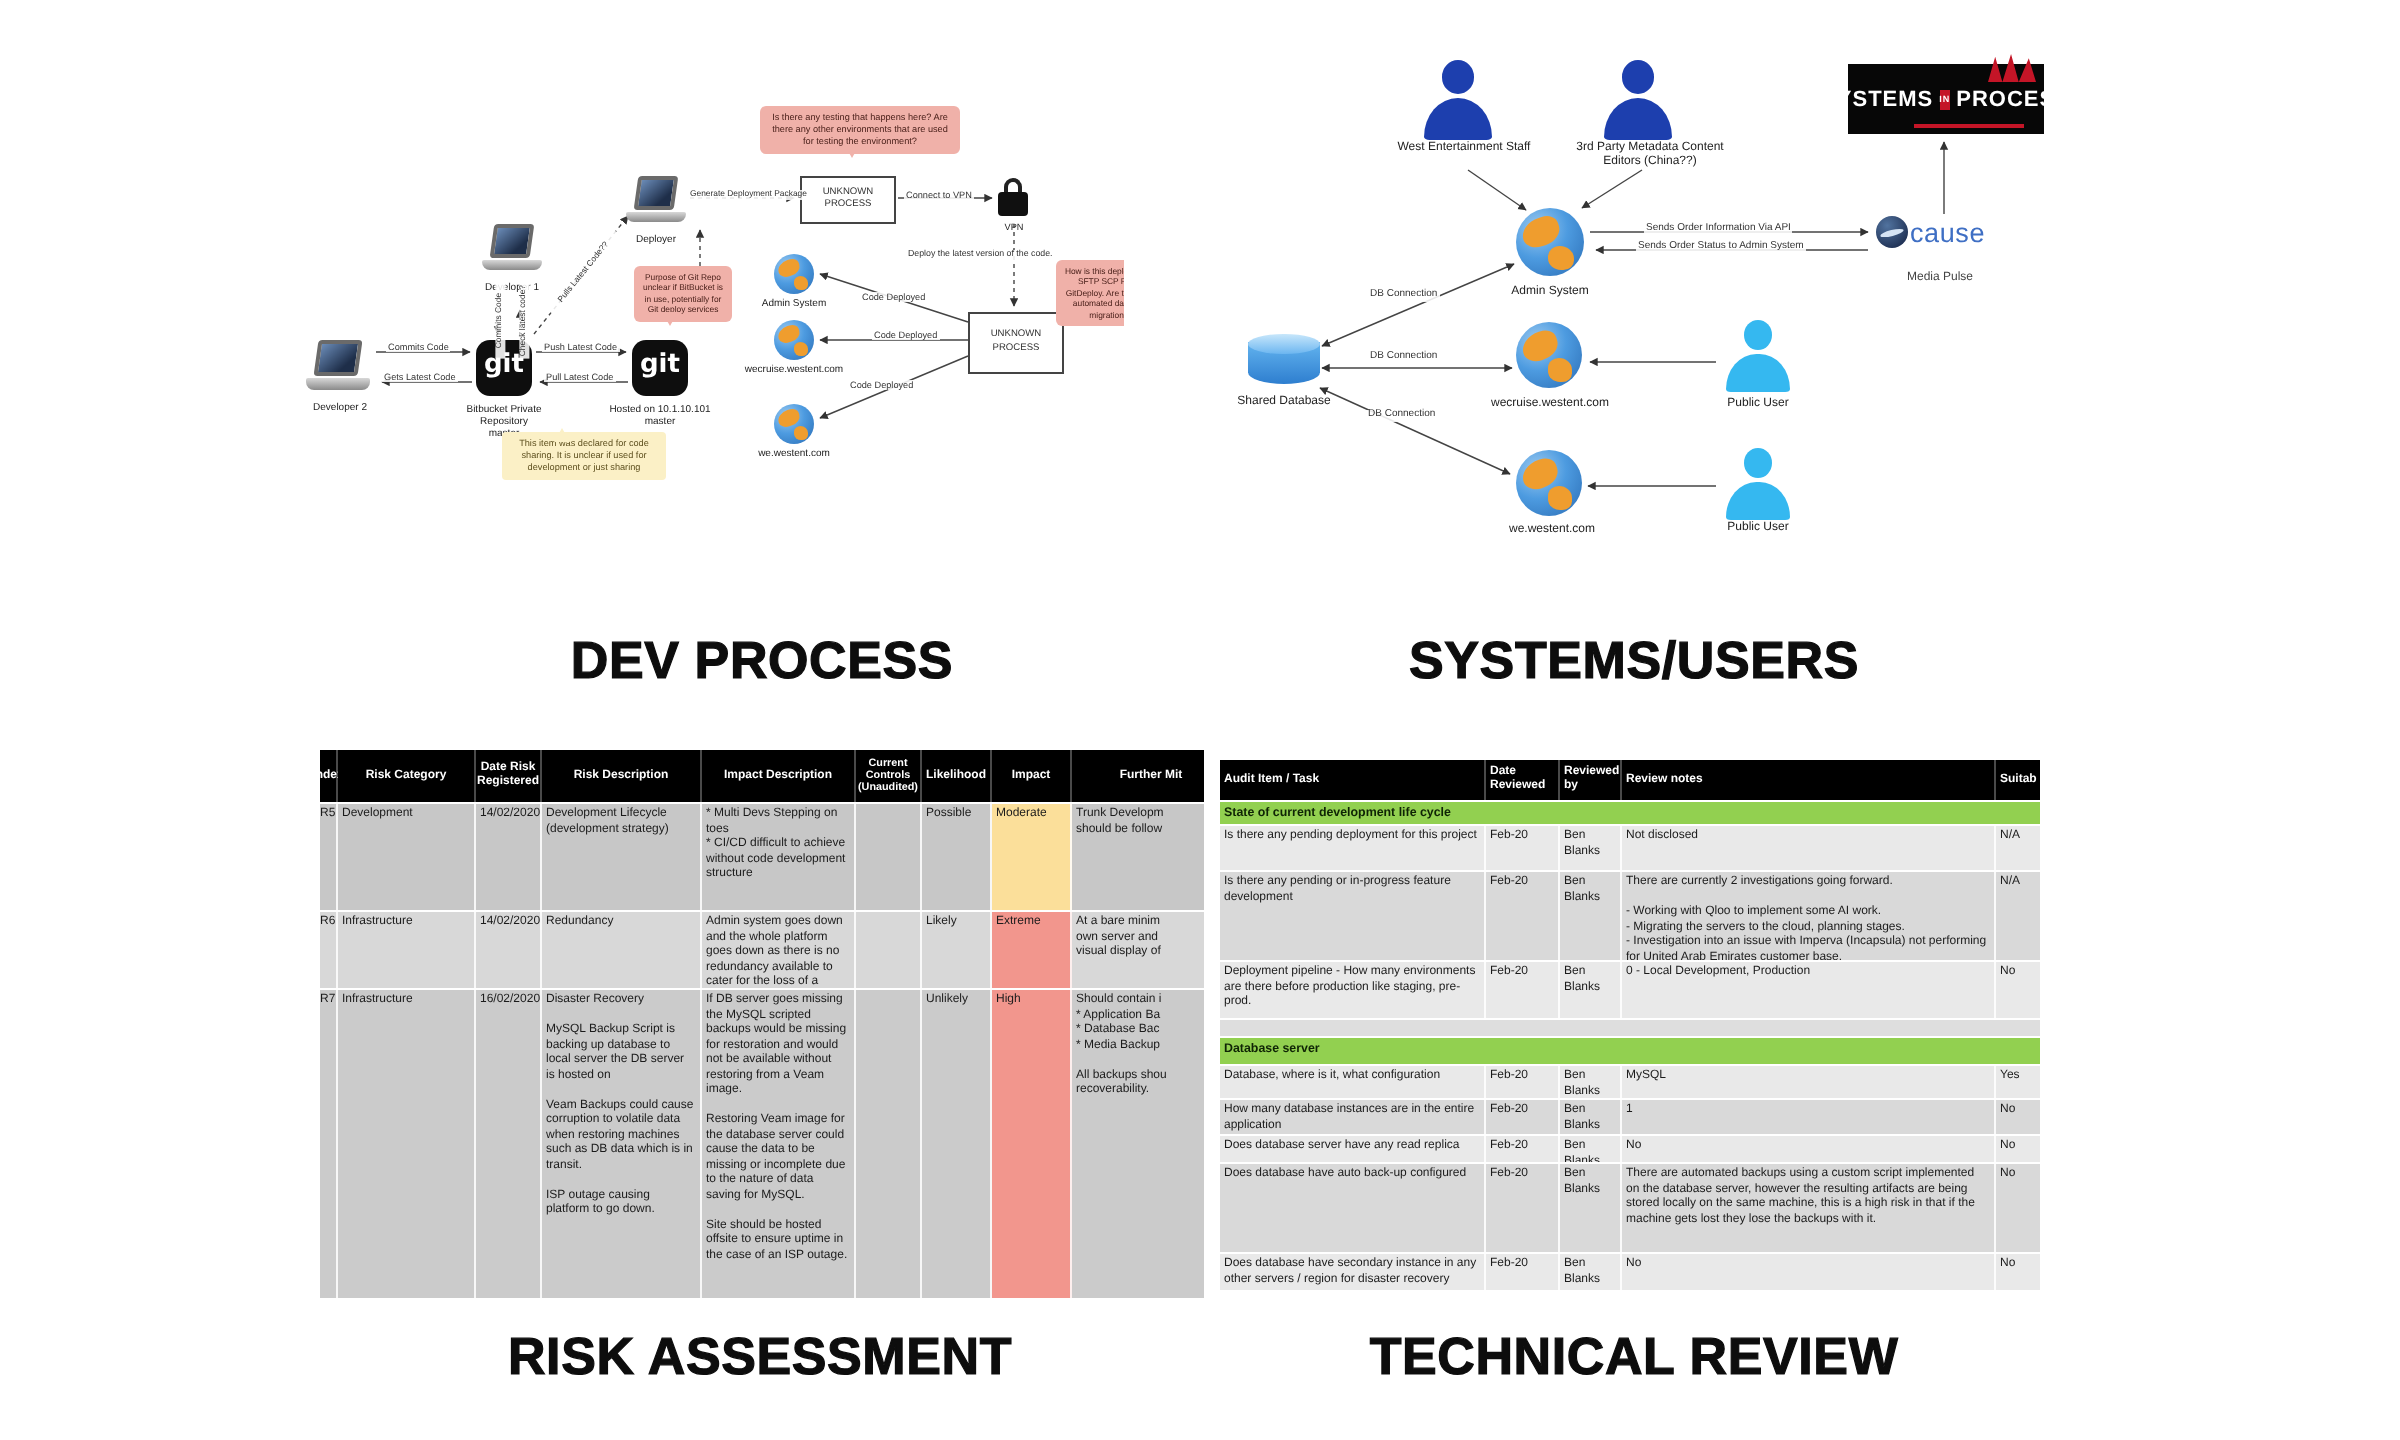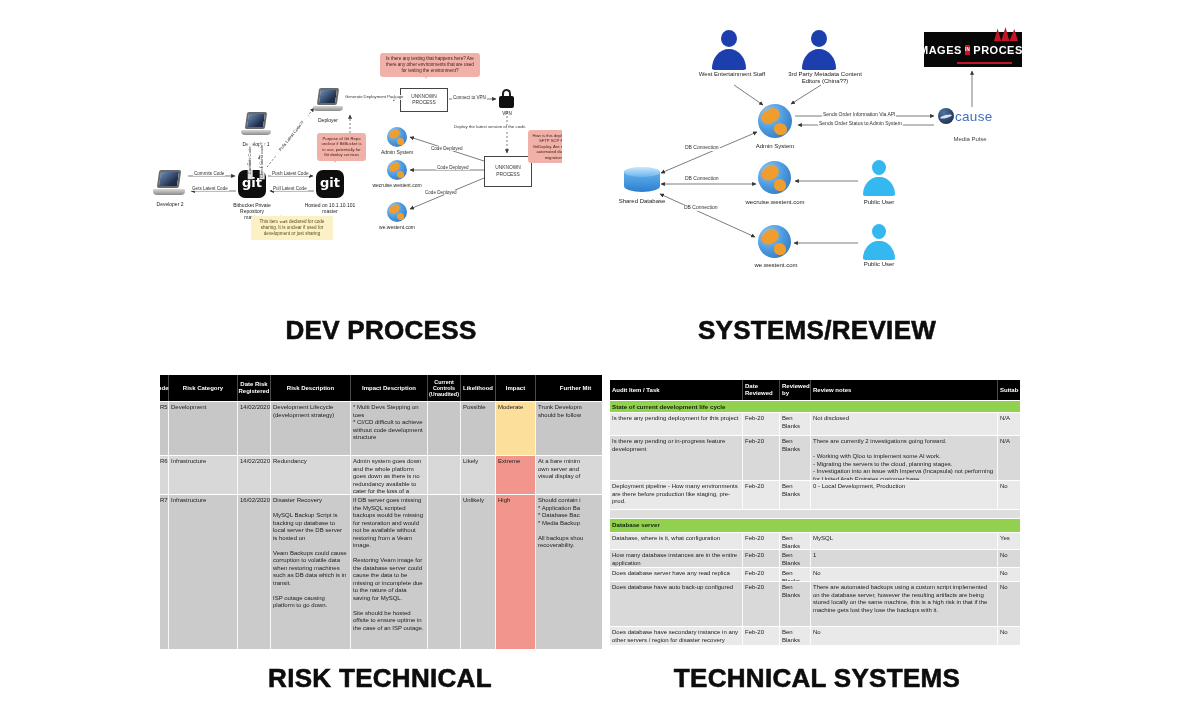--- a/index.html
+++ b/index.html
@@ -196,21 +196,21 @@
 </div>
 
 <div class="abs" style="left:562px;top:0;width:470px;height:300px;z-index:2;">
   <div class="person" style="--pc:#1d3fae;left:148px;top:30px;width:38px;height:42px;"></div>
   <div class="n6" style="left:128px;top:71px;width:84px;">West Entertainment Staff</div>
 
   <div class="person" style="--pc:#1d3fae;left:238px;top:30px;width:38px;height:42px;"></div>
   <div class="n6" style="left:218px;top:71px;width:90px;">3rd Party Metadata Content Editors (China??)</div>
 
   <div class="iim" style="left:362px;top:32px;width:98px;height:35px;">
-    <span>IMAGES</span>
+    <span>SYSTEMS</span>
     <span class="inbox">IN</span>
     <span>PROCESS</span>
   </div>
 
   <div class="globe" style="left:196px;top:104px;width:34px;height:34px;">
       <b class="s1"></b>
       <b class="s2"></b>
     </div>
   <div class="n6" style="left:187px;top:143px;width:52px;">Admin System</div>
 
@@ -390,15 +390,15 @@
   <div class="trow" style="height:28px;background:#e9e9e9;">
     <div class="cell" style="width:133px;">Does database have secondary instance in any other servers / region for disaster recovery</div>
     <div class="cell" style="width:37px;">Feb-20</div>
     <div class="cell" style="width:31px;">Ben Blanks</div>
     <div class="cell" style="width:187px;">No</div>
     <div class="cell" style="width:60px;">No</div>
   </div>
 </div>
 
 <div class="cap" style="left:231px;top:315px;">DEV PROCESS</div>
-<div class="cap" style="left:667px;top:315px;">SYSTEMS/REVIEW</div>
-<div class="cap" style="left:230px;top:663px;">RISK TECHNICAL</div>
-<div class="cap" style="left:667px;top:663px;">TECHNICAL SYSTEMS</div>
+<div class="cap" style="left:667px;top:315px;">SYSTEMS/USERS</div>
+<div class="cap" style="left:230px;top:663px;">RISK ASSESSMENT</div>
+<div class="cap" style="left:667px;top:663px;">TECHNICAL REVIEW</div>
 
 </body></html>

